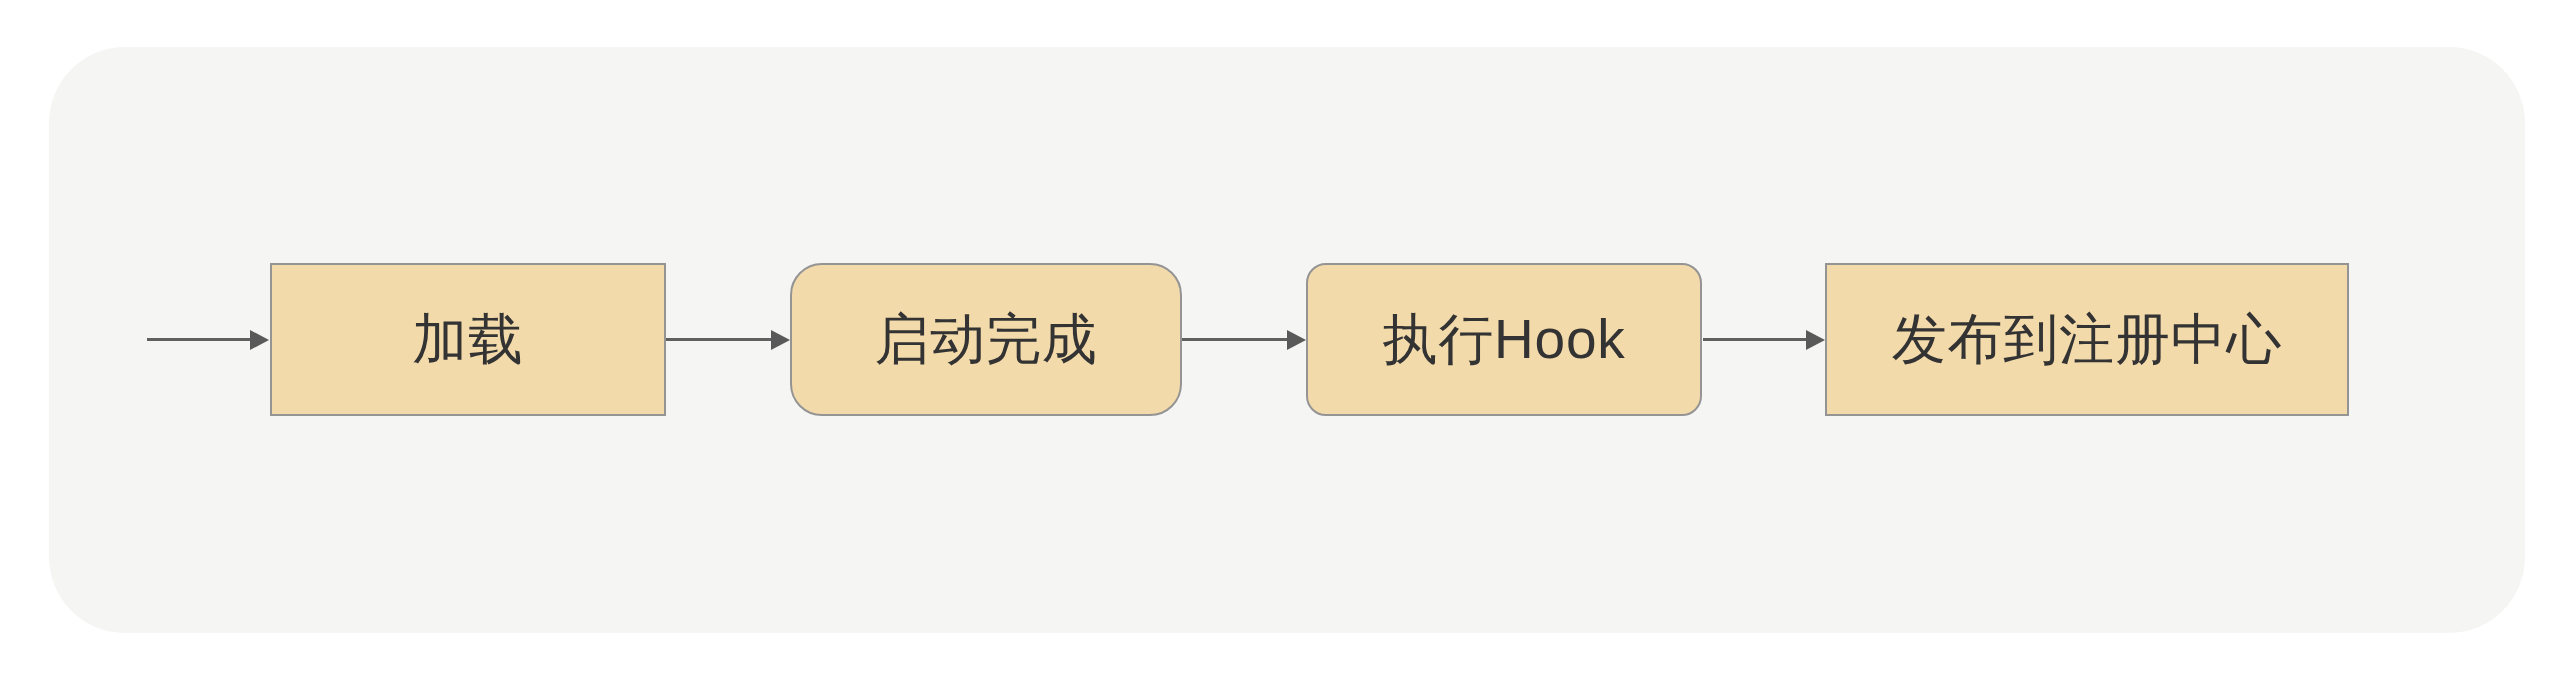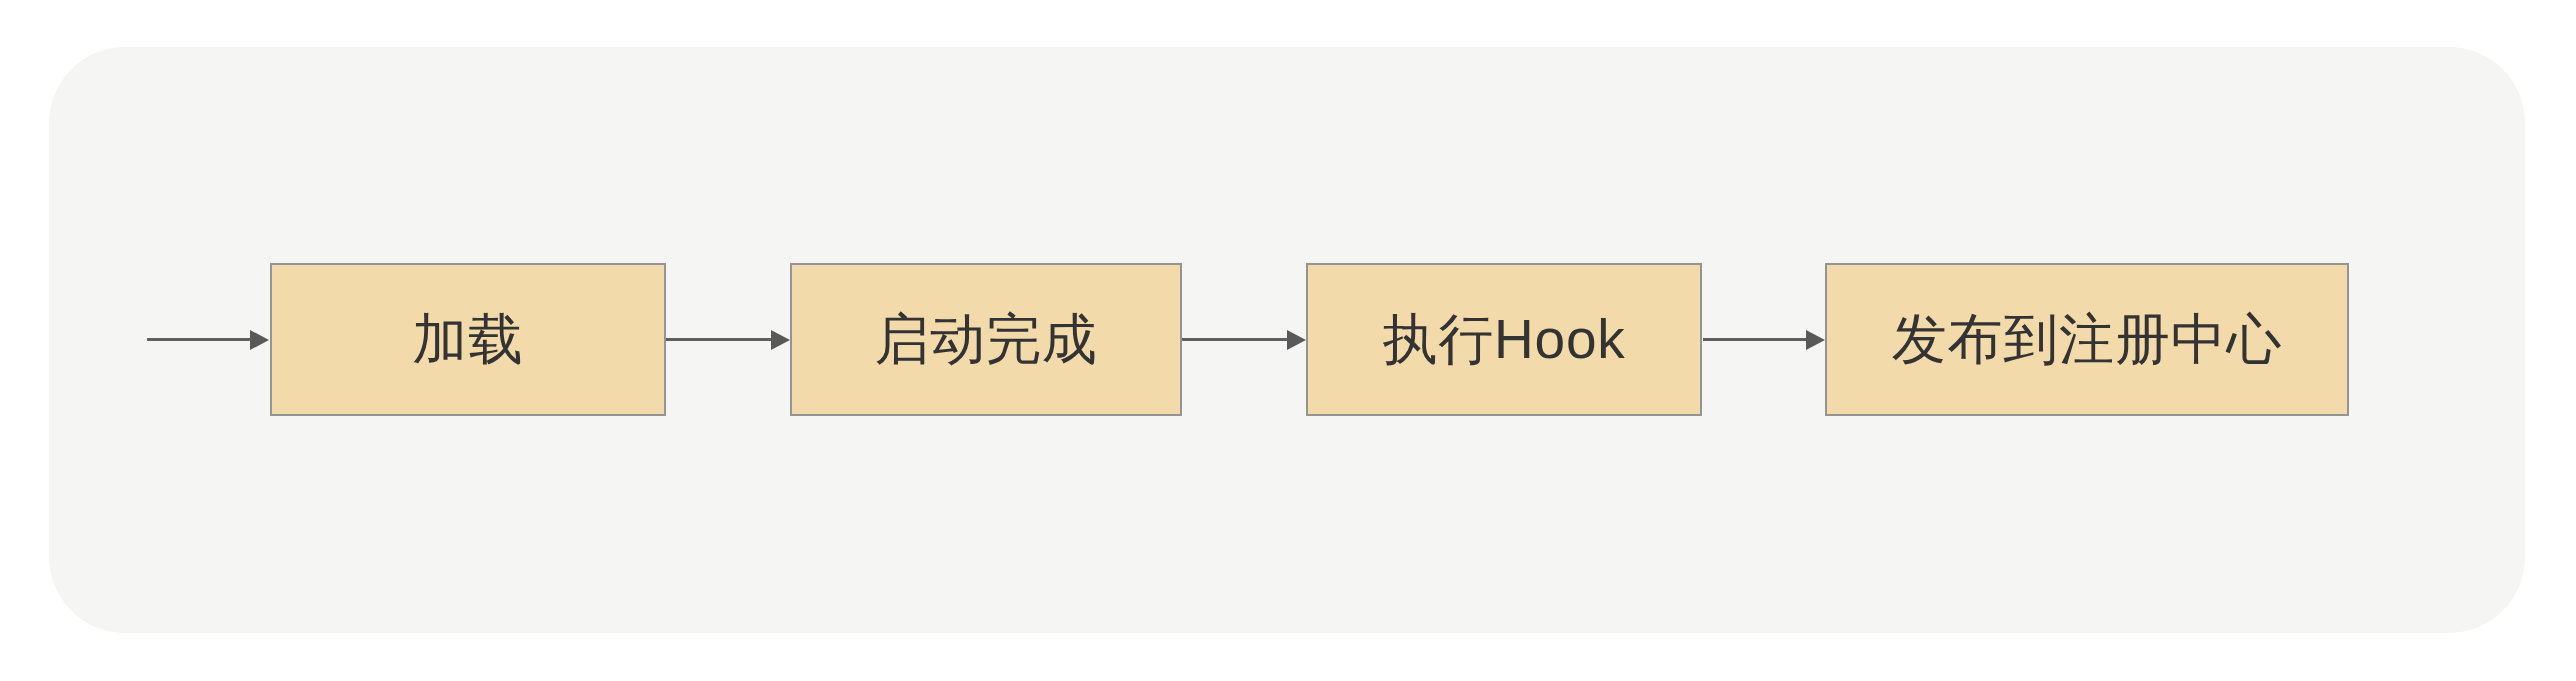--- a/index.html
+++ b/index.html
@@ -38,22 +38,22 @@
     justify-content: center;
   }
   .node span {
     color: #333333;
     font-size: 55px;
     line-height: 1;
     letter-spacing: 0.8px;
     white-space: nowrap;
   }
   .n0 { left: 270px;  width: 396px; }
-  .n1 { left: 790px; width: 392px; }
-  .n2 { left: 1306px; width: 396px; }
+  .n1 { left: 790px; width: 392px; border-radius: 32px; }
+  .n2 { left: 1306px; width: 396px; border-radius: 20px; }
   .n3 { left: 1825px; width: 524px; text-align: center; }
 
   .arrow {
     position: absolute;
     top: 330px;
     height: 20px;
   }
   .arrow .line {
     position: absolute;
     left: 0;

